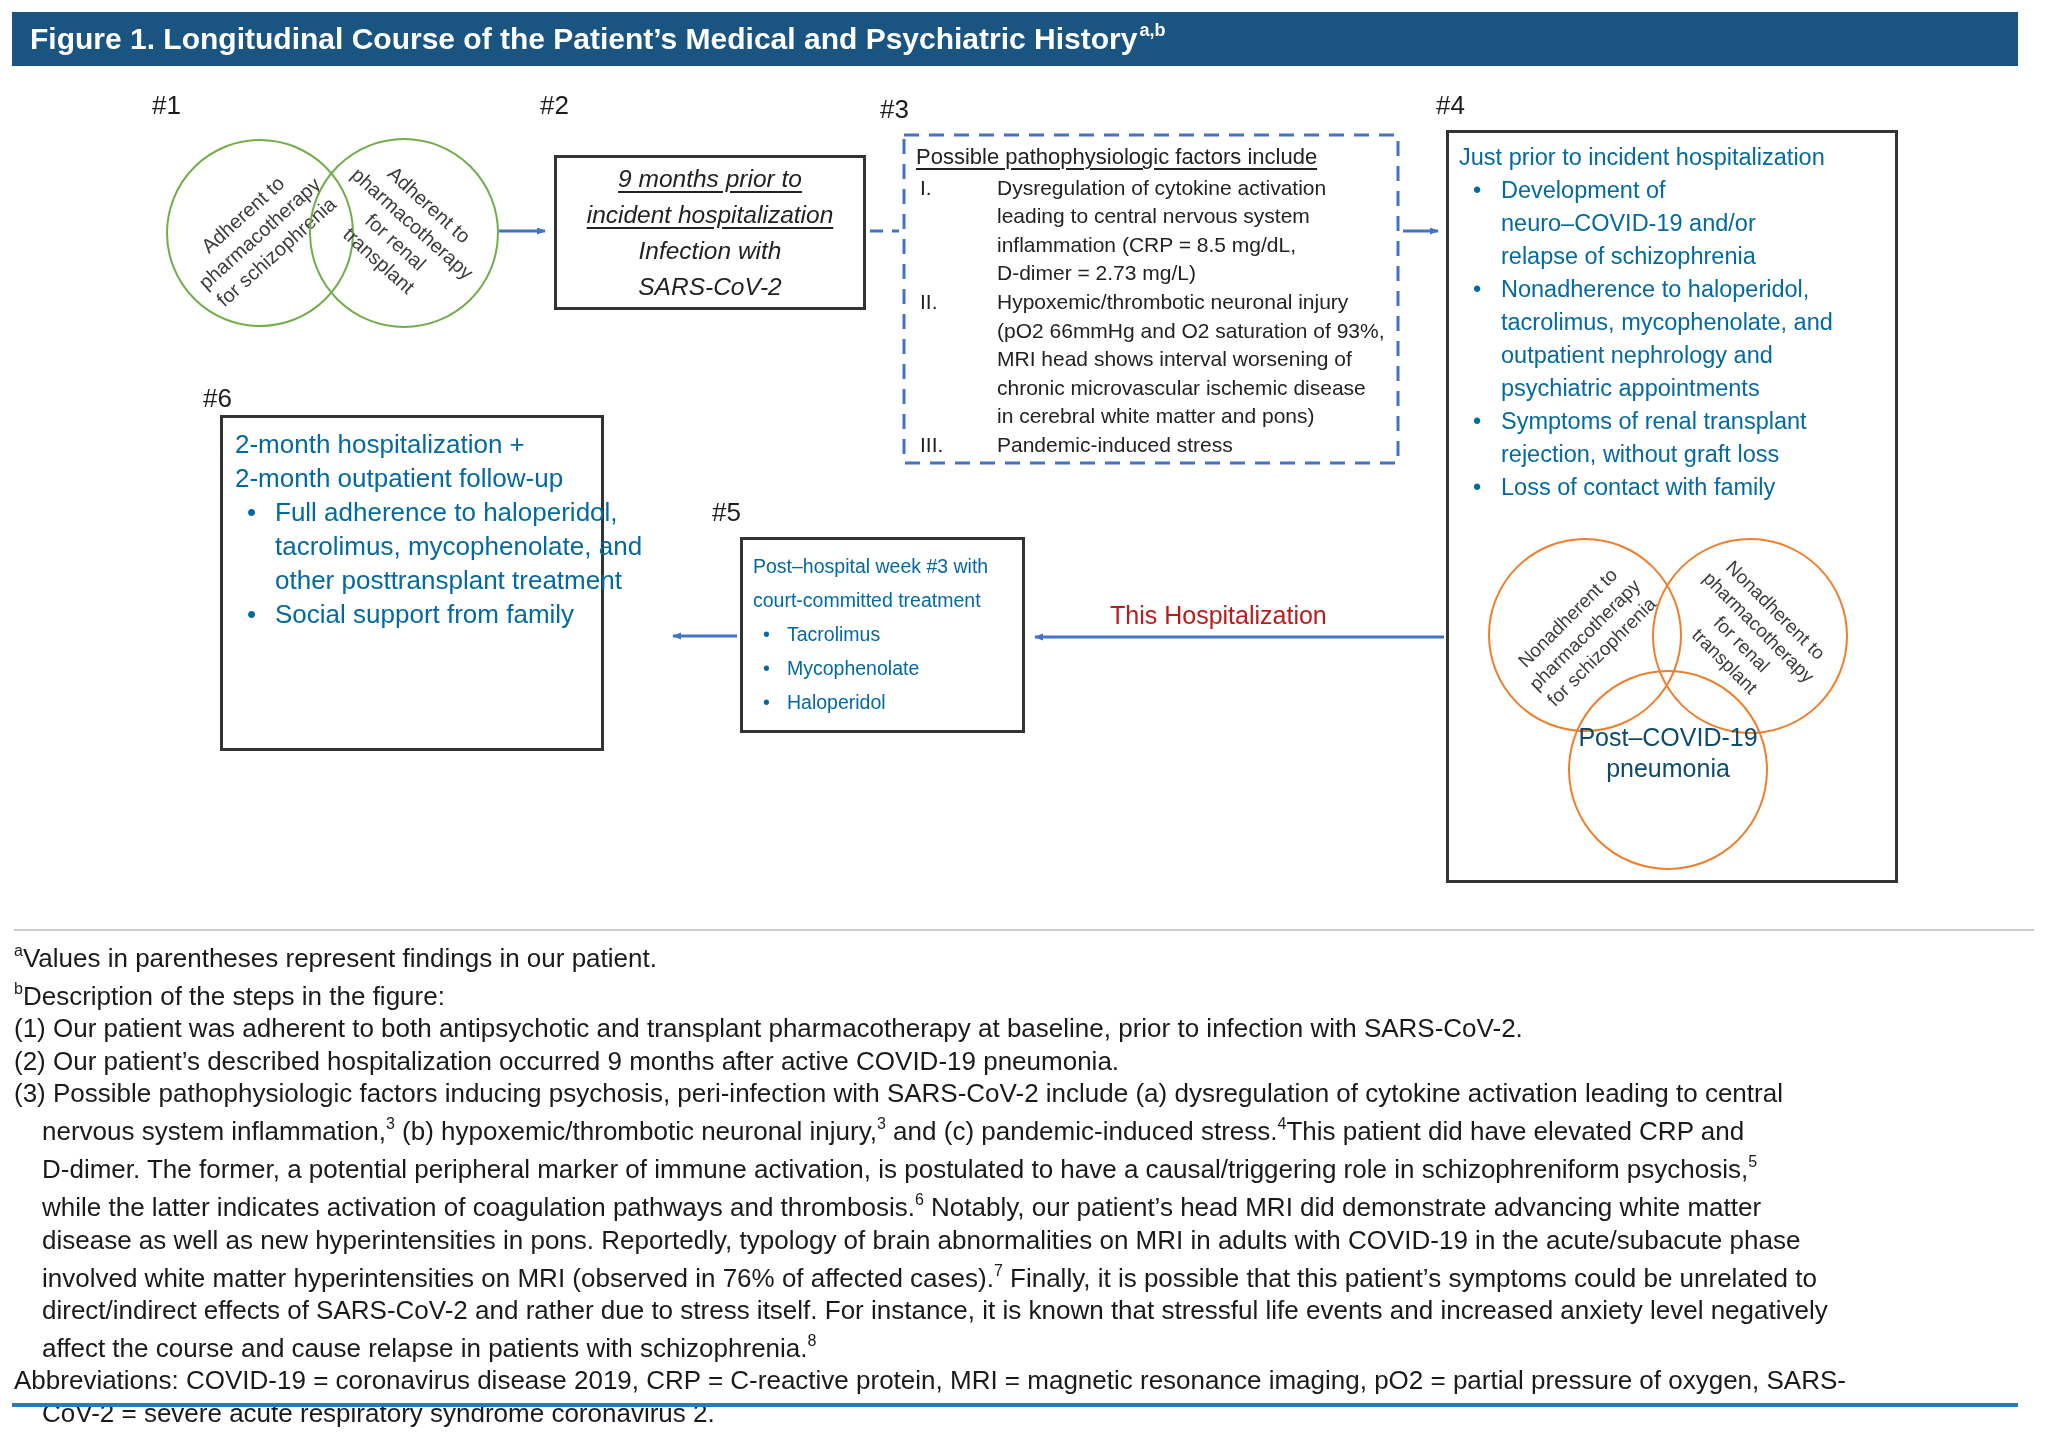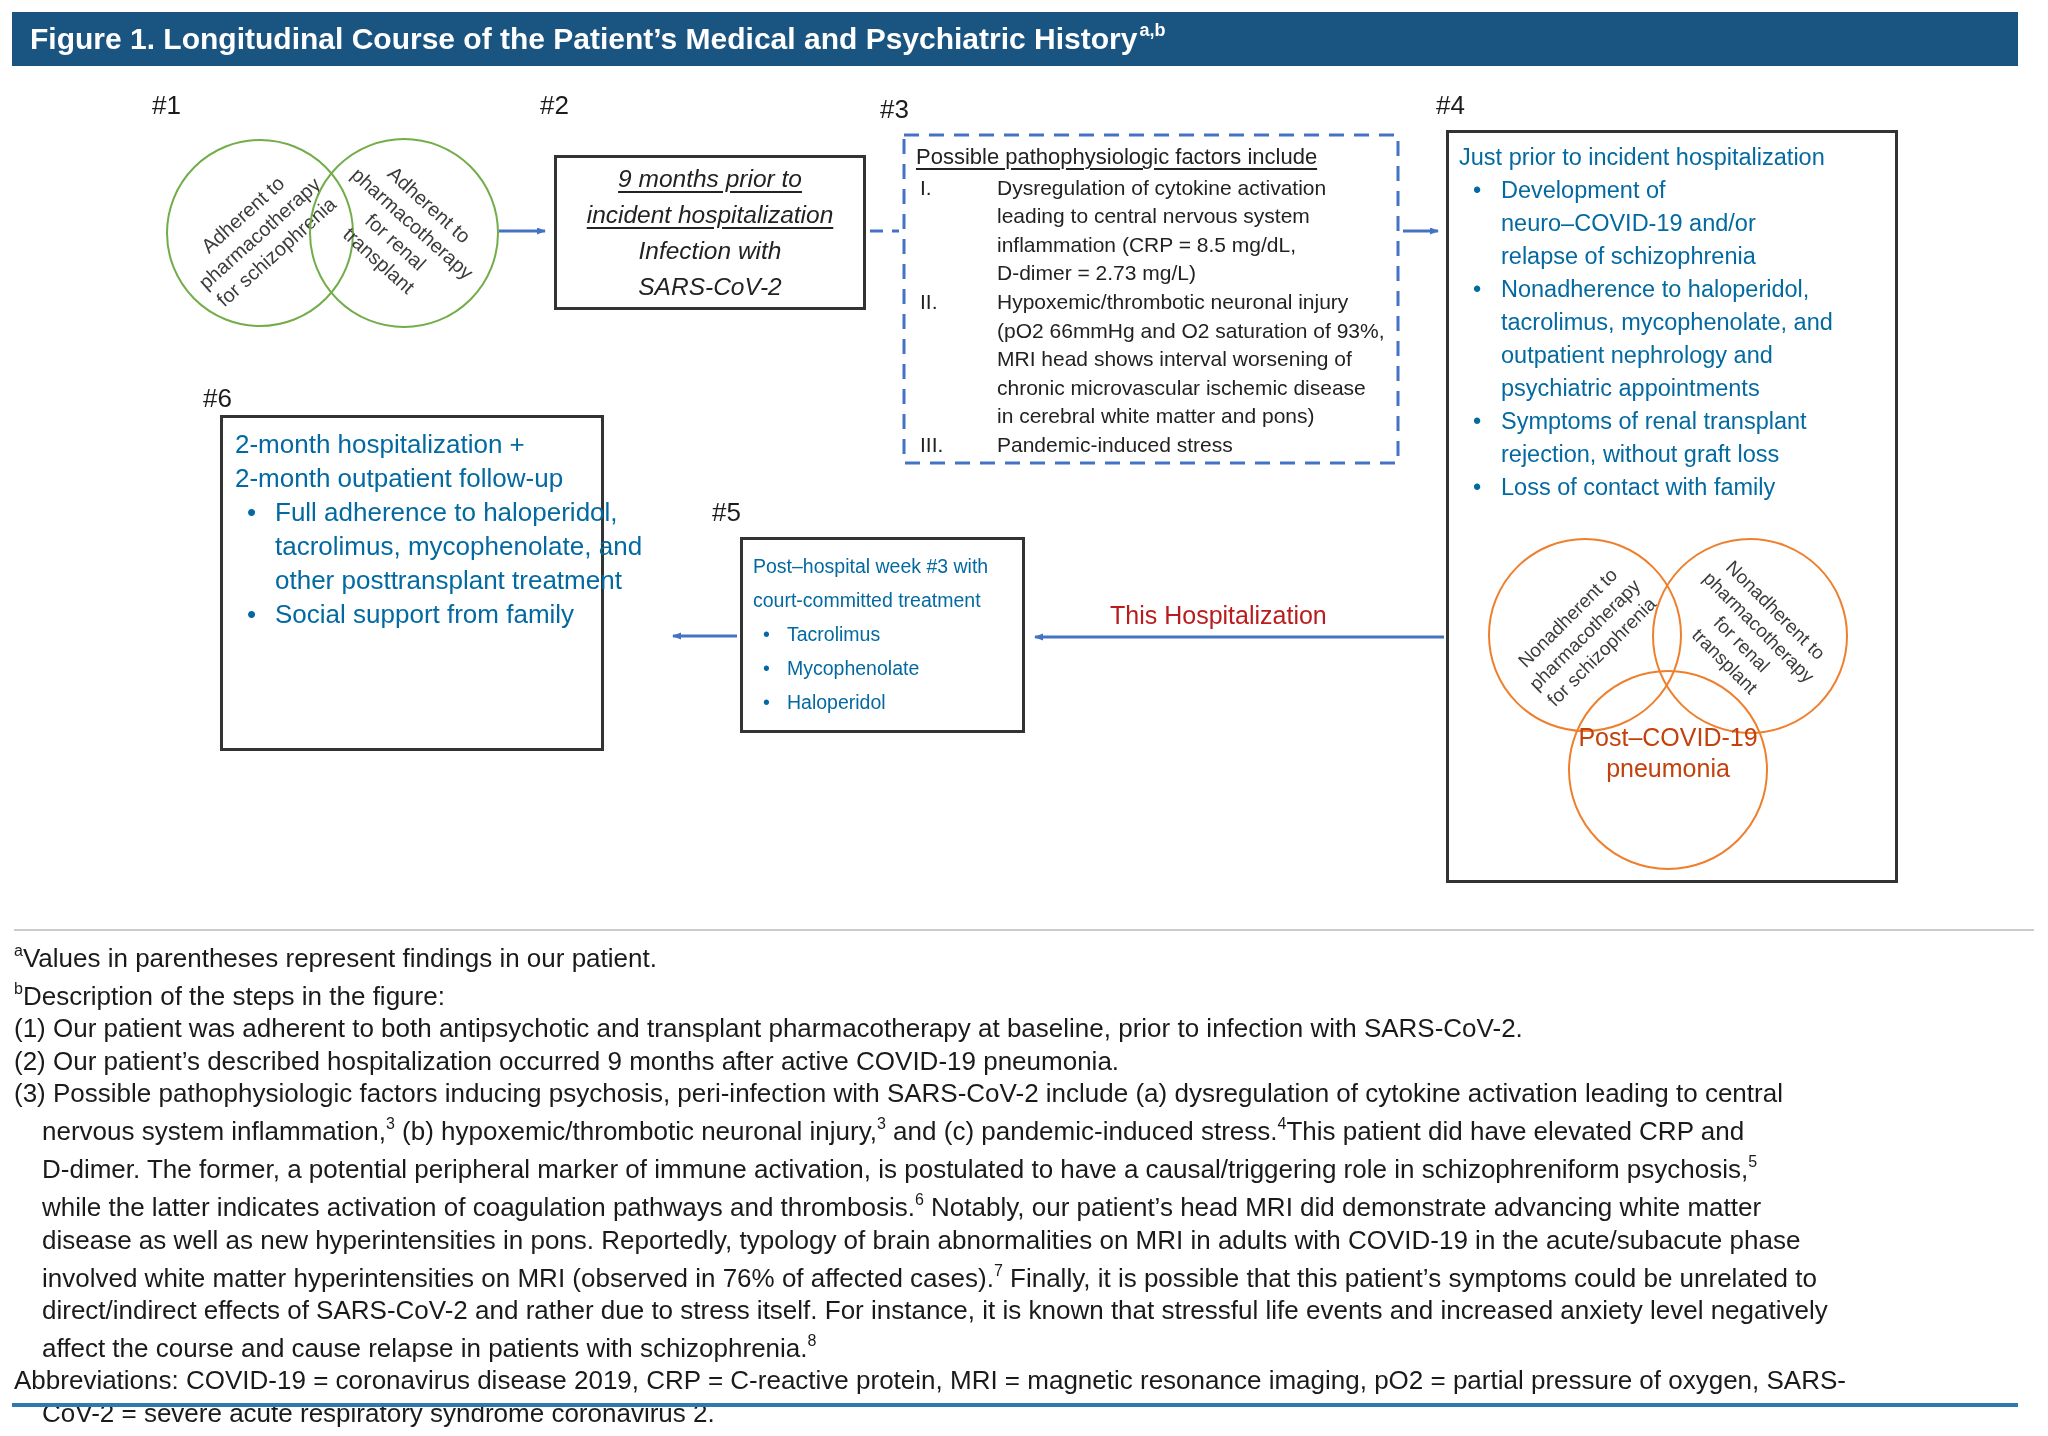--- a/index.html
+++ b/index.html
@@ -53,21 +53,21 @@
   .box4 .brow::before{left:14px;}
 
   .box5{padding:9px 10px;font-size:19.5px;line-height:34px;}
   .box5 .brow{padding-left:34px;}
   .box5 .brow::before{left:10px;}
 
   .box6{padding:9px 12px;font-size:26px;line-height:34px;}
   .box6 .brow{padding-left:40px;}
   .box6 .brow::before{left:12px;}
 
-  .bc-text{padding-top:50px;font-size:25px;line-height:31px;color:#c2410c;}
+  .bc-text{padding-top:50px;font-size:25px;line-height:31px;color:#0c4a6e;}
   .bc-text span{display:block;white-space:nowrap;}
 
   .hosplab{position:absolute;left:1110px;top:601px;width:270px;text-align:left;
     font-size:25px;color:#b91c1c;}
 
   
   .arrows{position:absolute;left:0;top:0;pointer-events:none;}
 
   
   .fnsep{position:absolute;left:14px;top:929px;width:2020px;height:1.5px;background:#cccccc;}

